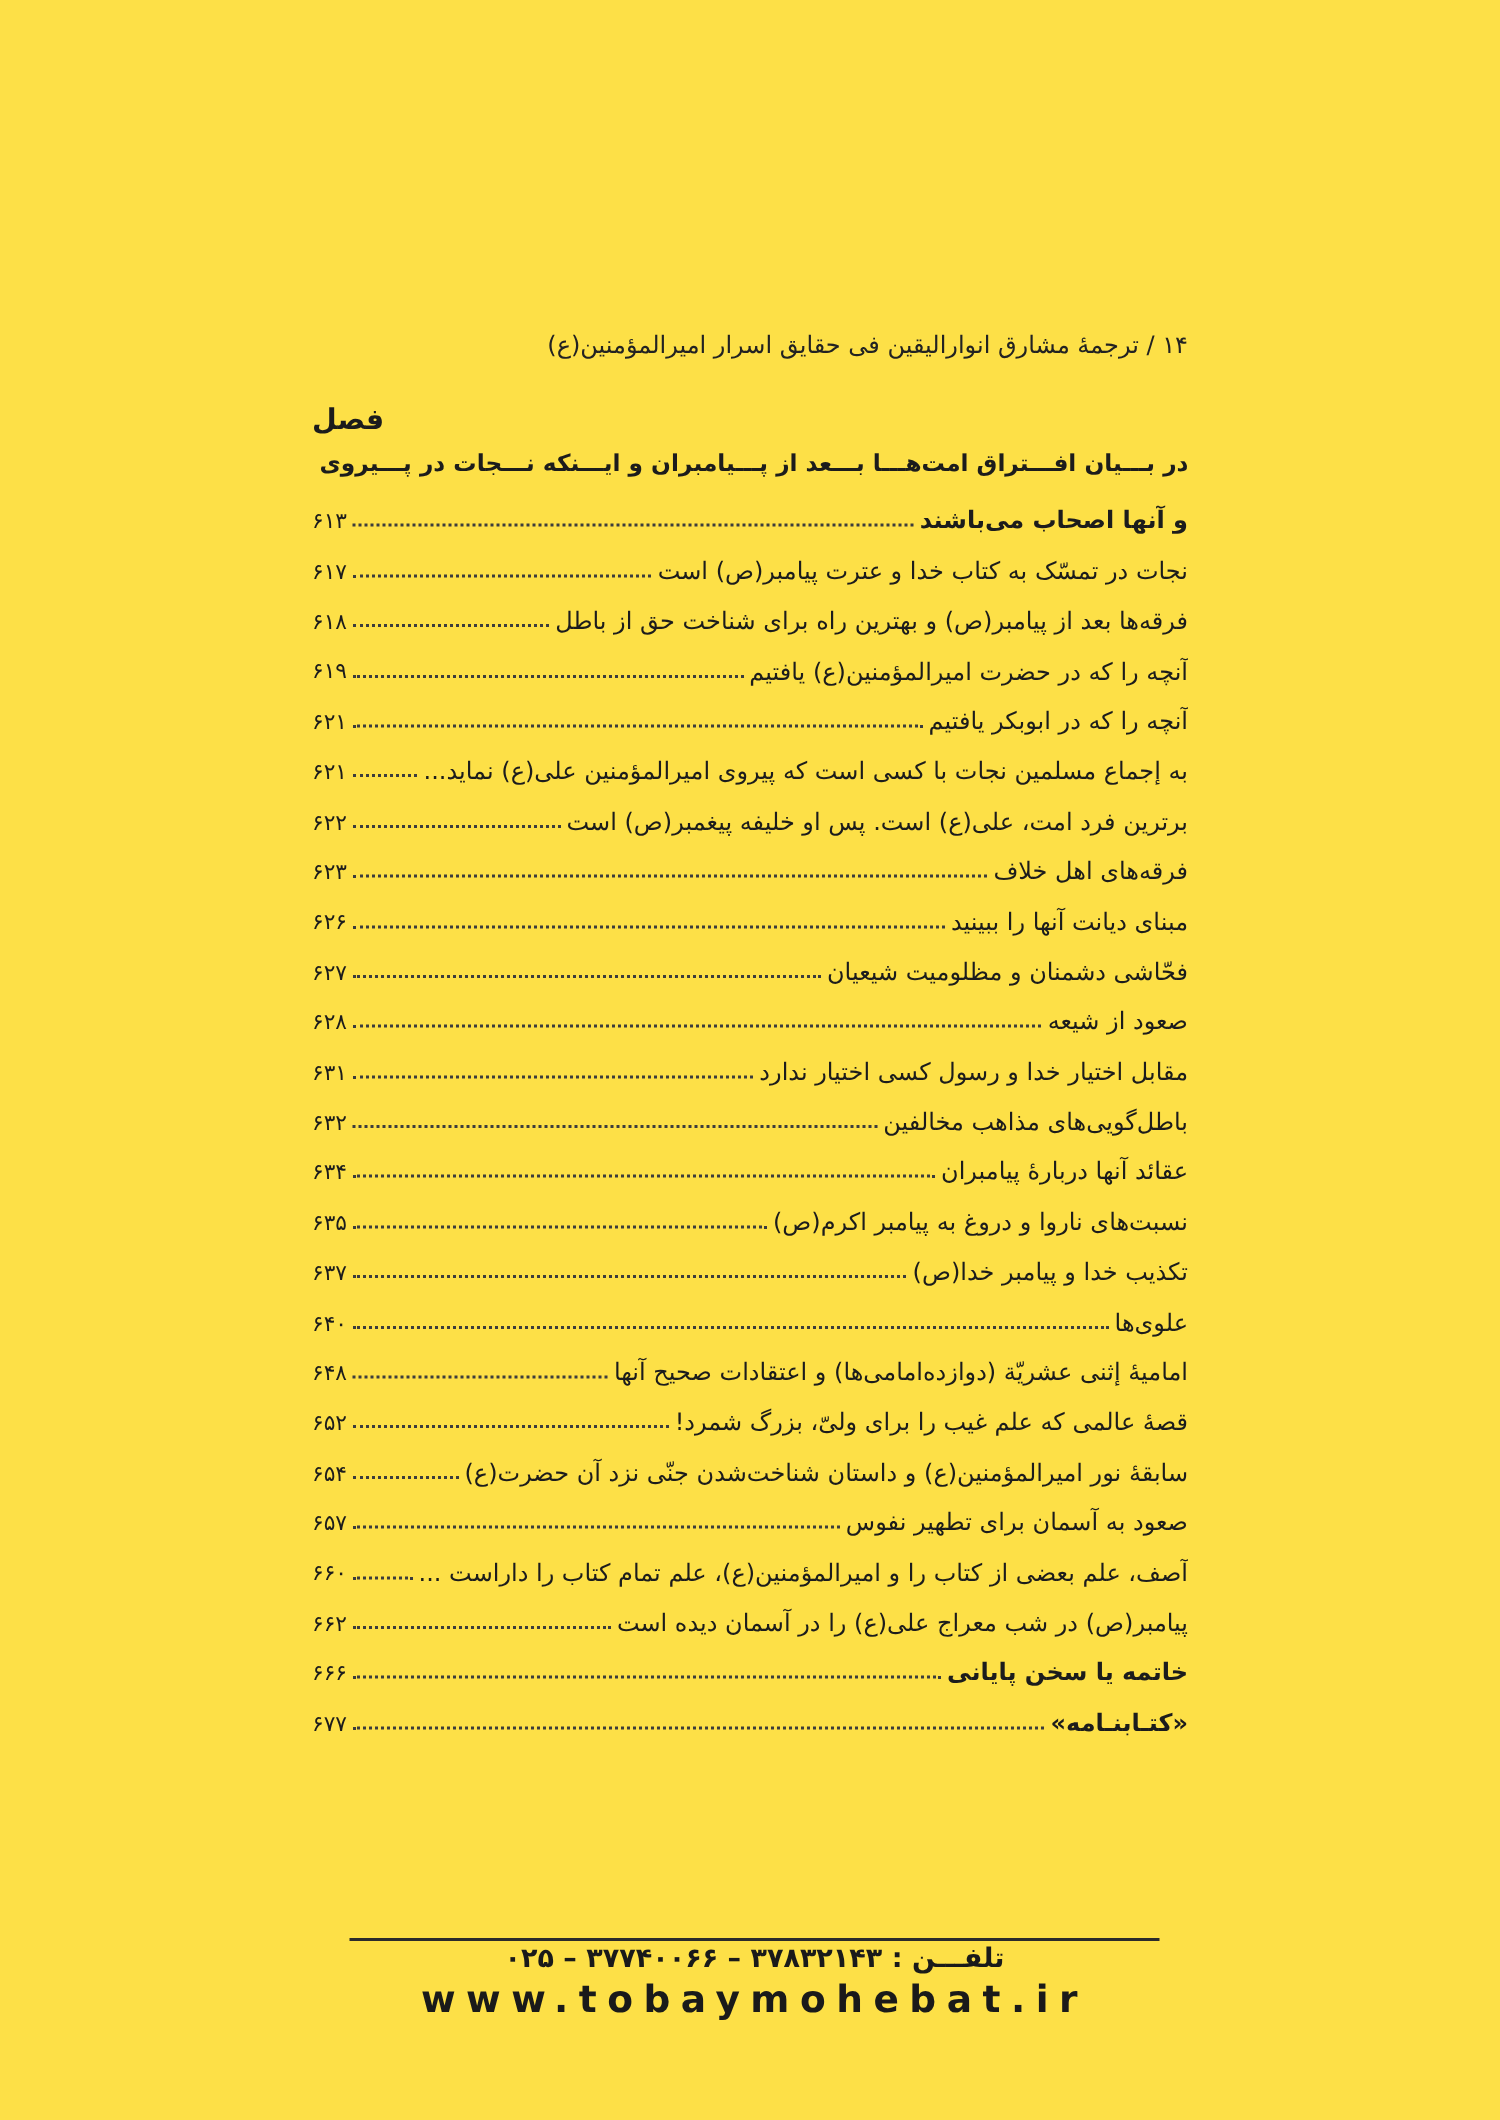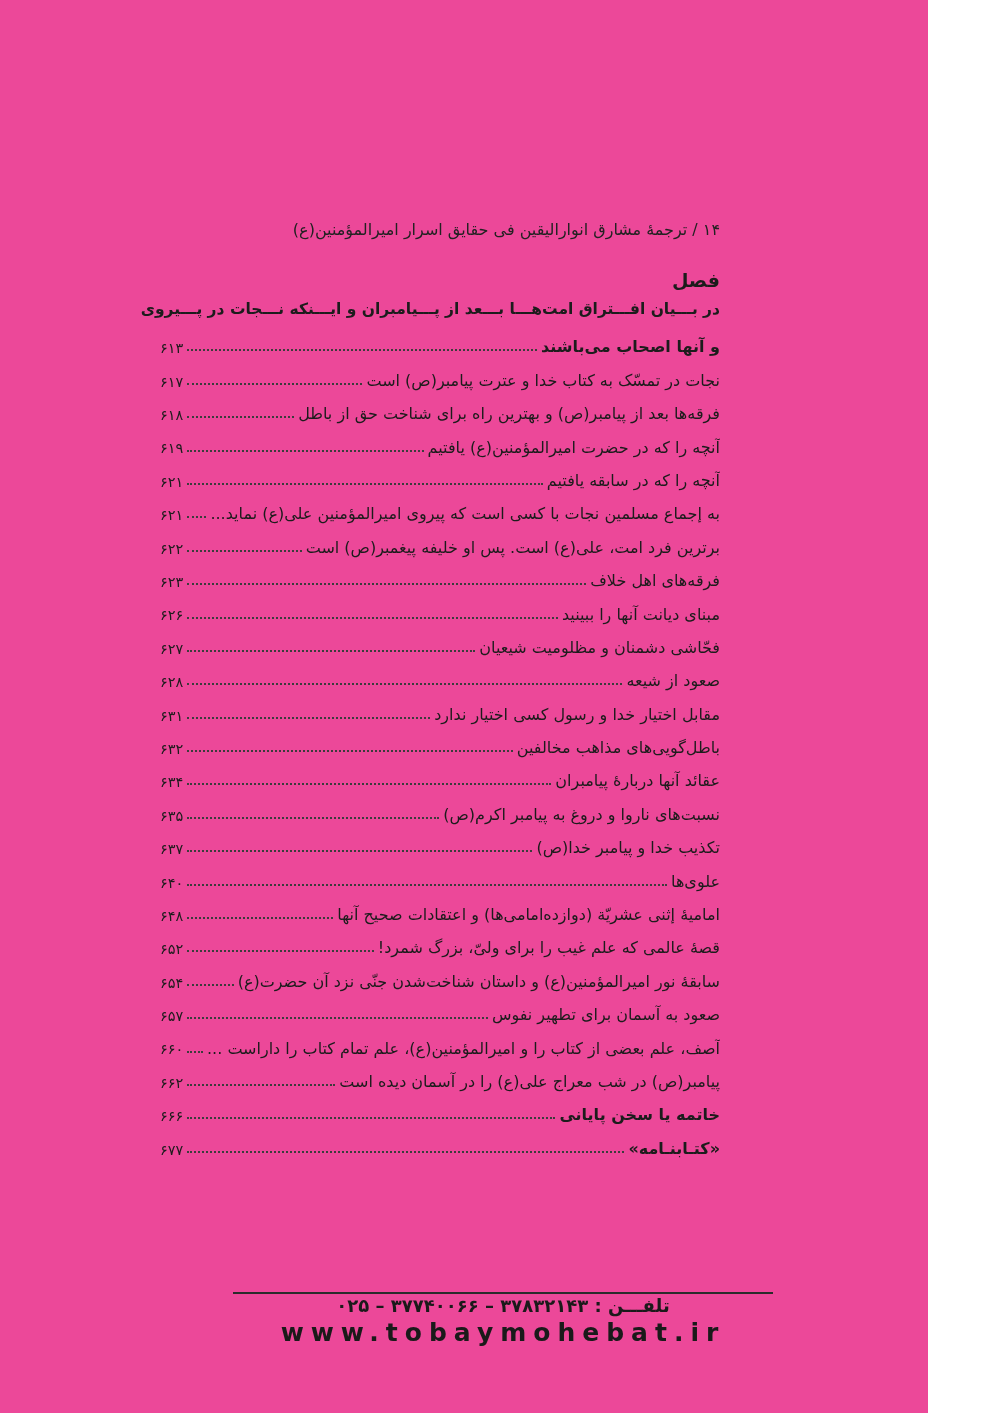--- a/index.html
+++ b/index.html
@@ -2,43 +2,43 @@
 <html lang="fa"><head>
 <meta charset="utf-8">
 <style>
   html, body {
     margin: 0;
     padding: 0;
     background: #ffffff;
   }
   .sheet {
     position: relative;
-    width: 928px;
+    width: 1000px;
     height: 1413px;
-    background: #ec4899;
+    background: #fde047;
     color: #1c1c1c;
     font-family: "DejaVu Sans", sans-serif;
     overflow: hidden;
   }
   .content {
     position: absolute;
     top: 220px;
     right: 208px;
     width: 584px;
     direction: rtl;
   }
   .running-header {
     font-size: 16px;
     text-align: right;
     white-space: nowrap;
     color: #222;
   }
   .chapter-heading {
     margin-top: 30px;
-    text-align: right;
+    text-align: left;
     font-weight: bold;
     font-size: 19px;
   }
   .chapter-subtitle {
     margin-top: 9px;
     margin-bottom: 6px;
     font-weight: bold;
     font-size: 15.5px;
     text-align: justify;
     text-align-last: justify;
@@ -64,21 +64,20 @@
     flex: 1 1 auto;
     min-width: 10px;
     border-bottom: 2px dotted #3c3c3c;
     margin: 0 4px 6px 4px;
   }
   .toc-page {
     line-height: 1.25;
     font-size: 14.5px;
     color: #1c1c1c;
     flex: 0 0 auto;
-    margin-left: 24px;
   }
   .footer {
     position: absolute;
     top: 1292px;
     left: 233px;
     width: 540px;
     text-align: center;
   }
   .footer-rule {
     border-top: 2px solid #2b2b2b;
@@ -136,21 +135,21 @@
     <span class="toc-page">۶۱۸</span>
   </div>
 
   <div class="toc-row">
     <span class="toc-title">آنچه را که در حضرت امیرالمؤمنین(ع) یافتیم</span>
     <span class="leader"></span>
     <span class="toc-page">۶۱۹</span>
   </div>
 
   <div class="toc-row">
-    <span class="toc-title">آنچه را که در سابقه یافتیم</span>
+    <span class="toc-title">آنچه را که در ابوبکر یافتیم</span>
     <span class="leader"></span>
     <span class="toc-page">۶۲۱</span>
   </div>
 
   <div class="toc-row">
     <span class="toc-title">به إجماع مسلمین نجات با کسی است که پیروی امیرالمؤمنین علی(ع) نماید...</span>
     <span class="leader"></span>
     <span class="toc-page">۶۲۱</span>
   </div>
 

